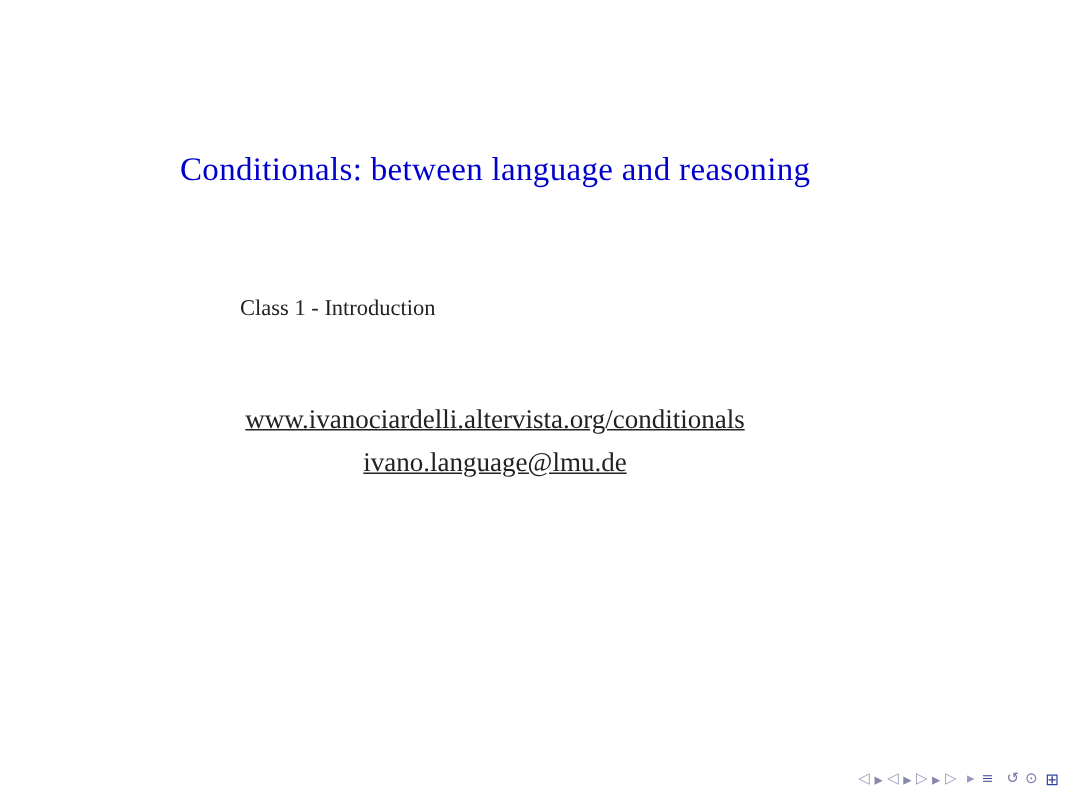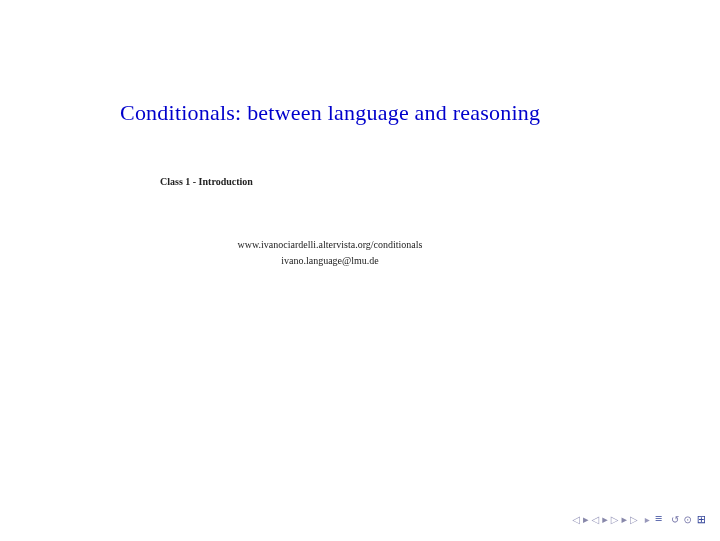--- a/index.html
+++ b/index.html
@@ -32,35 +32,36 @@
     .title {
       color: #0000cc;
       font-size: 22px;
       font-weight: normal;
       margin-top: 40px;
       letter-spacing: 0.01em;
     }
 
     .subtitle {
       color: #222222;
-      font-size: 10px;
-      font-weight: bold;
-      margin-top: 50px;
+      font-size: 15px;
+      font-weight: normal;
+      margin-top: 72px;
       margin-left: 40px;
     }
 
     .contact-block {
       color: #222222;
-      font-size: 10px;
+      font-size: 18px;
       font-weight: normal;
       margin-top: 50px;
       margin-left: 20px;
       line-height: 1.6;
       text-align: center;
       width: 380px;
+      text-decoration: underline;
     }
 
     .beamer-nav {
       position: absolute;
       bottom: 14px;
       right: 14px;
       display: flex;
       align-items: center;
       gap: 3px;
     }

